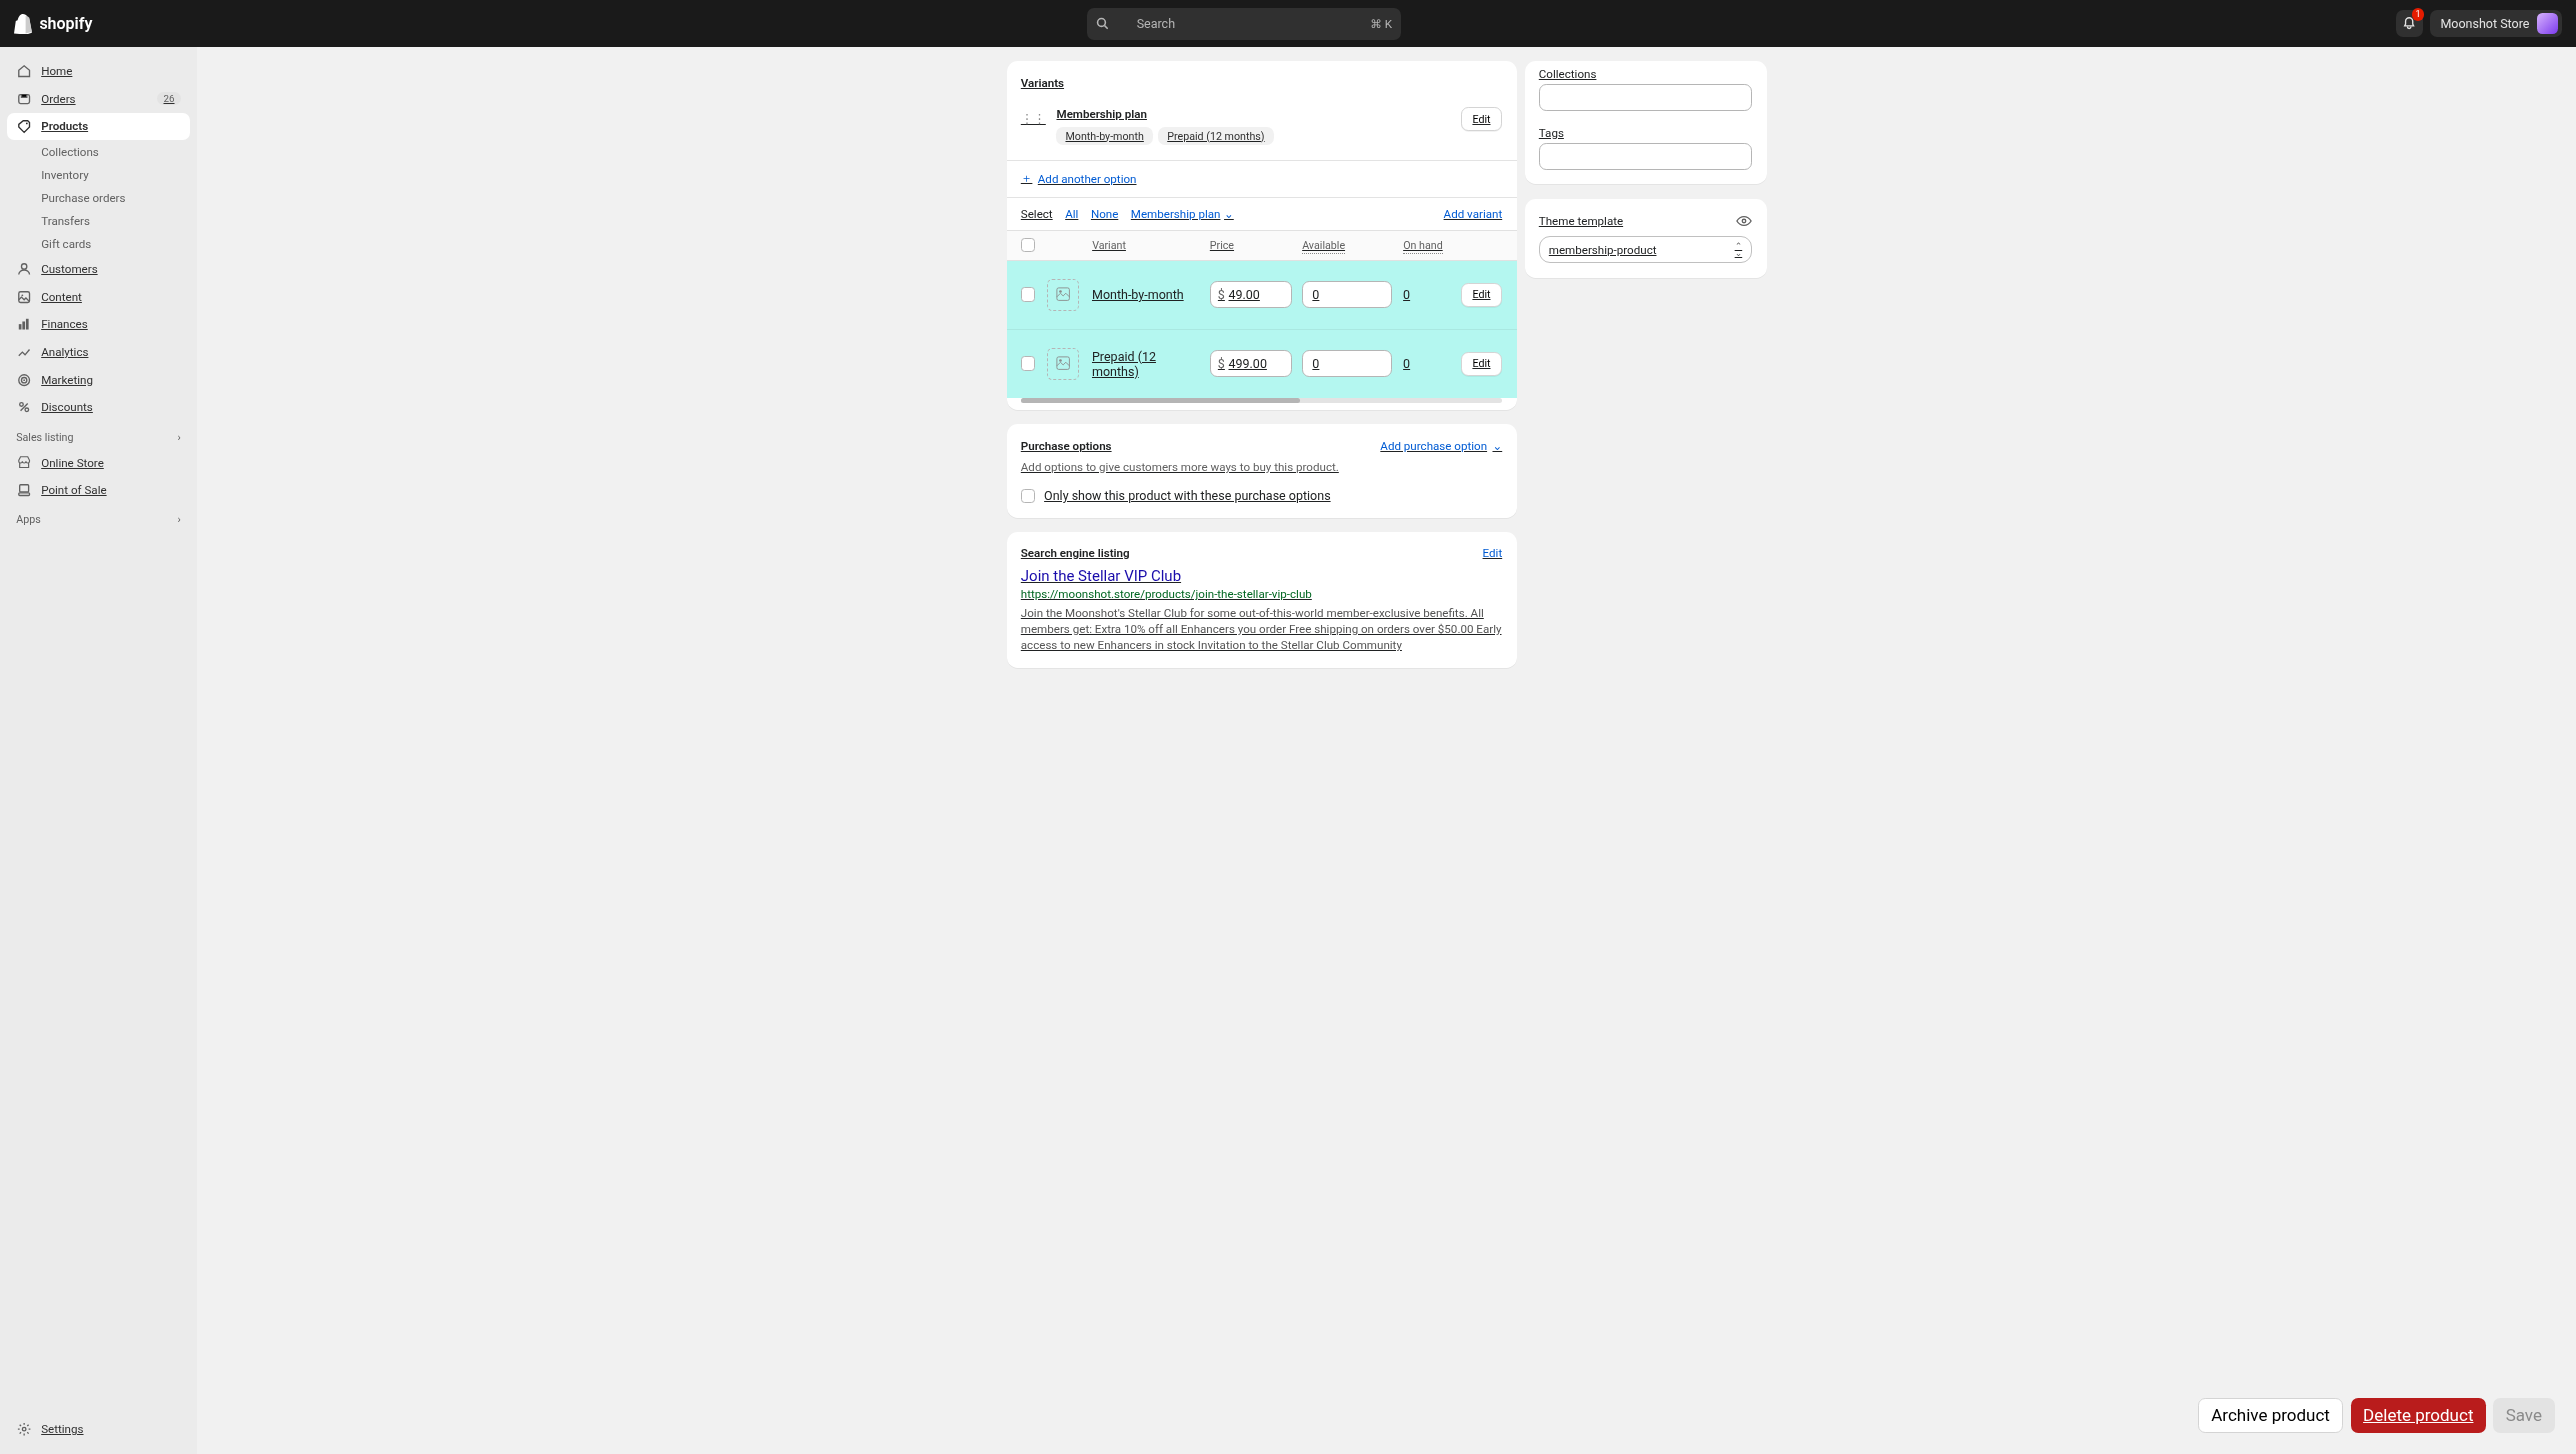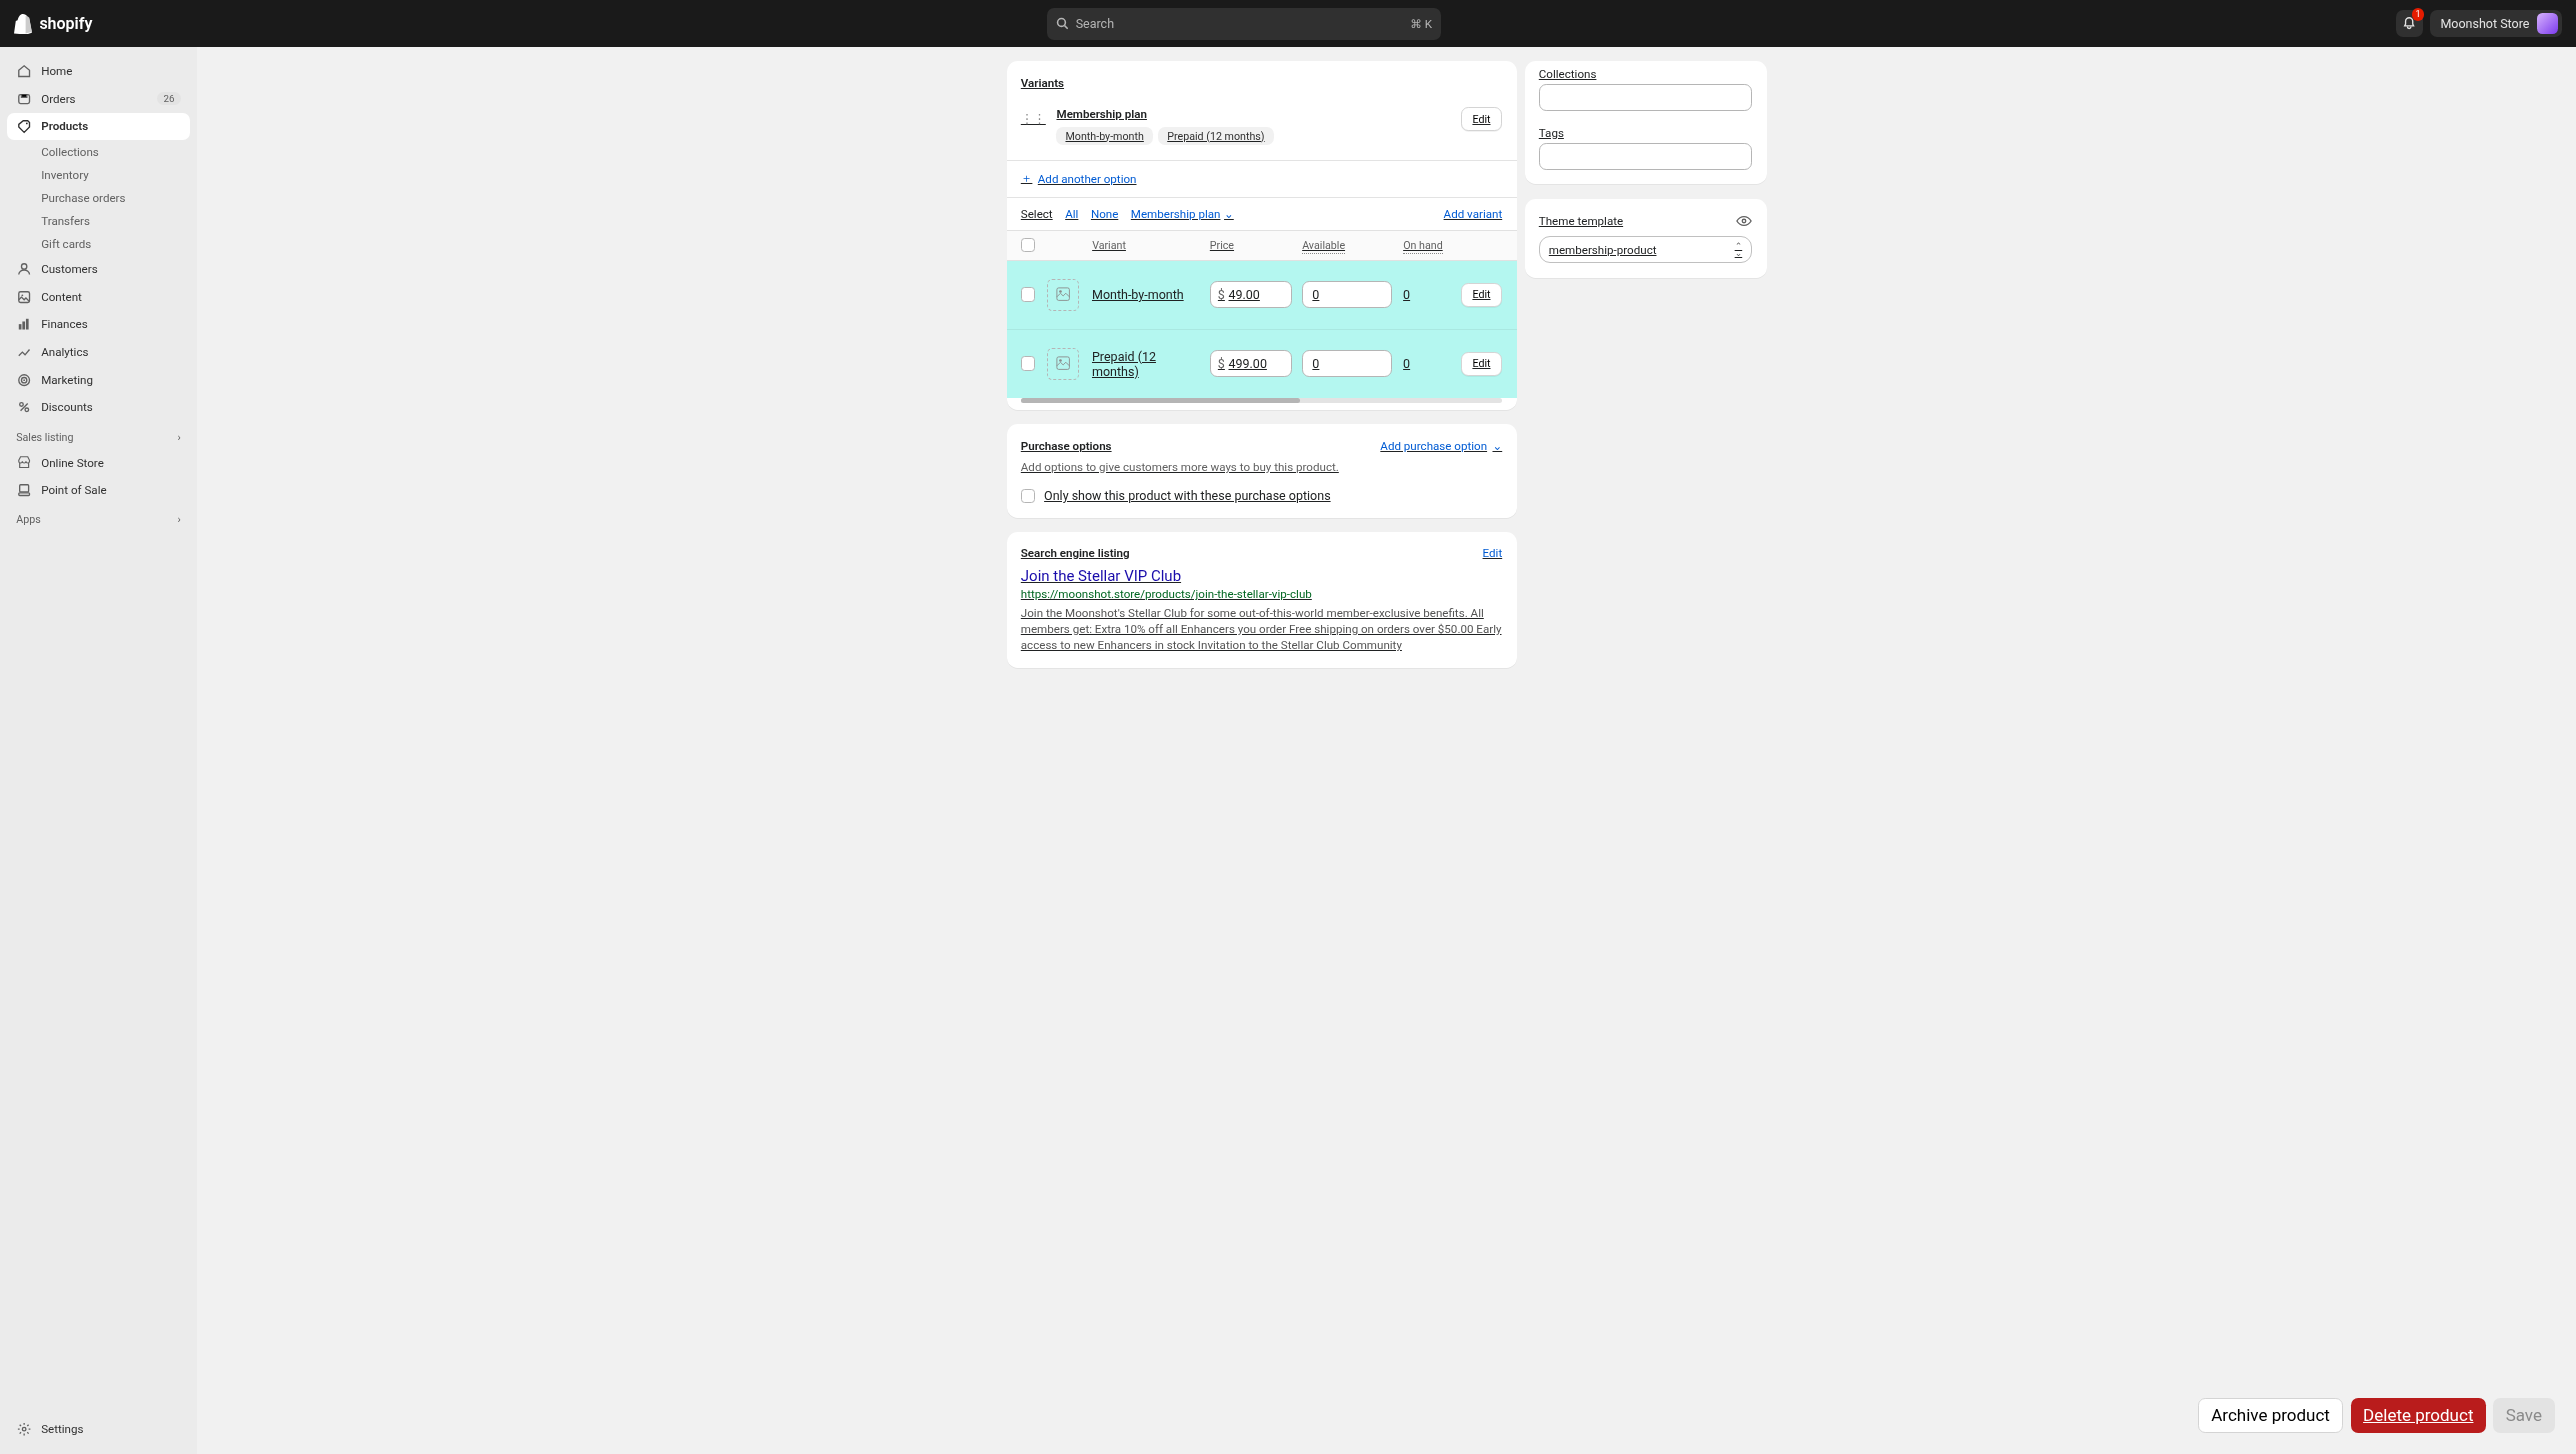--- a/index.html
+++ b/index.html
@@ -3,33 +3,33 @@
 <meta charset="utf-8">
 <style>
 * { box-sizing: border-box; margin: 0; padding: 0; font-family: -apple-system, BlinkMacSystemFont, "Segoe UI", Roboto, Helvetica, Arial, sans-serif; }
 body { background: #f1f1f1; color: #202223; font-size: 12.5px; }
 
 
 .topbar { background: #1a1a1a; height: 47px; display: flex; align-items: center; padding: 0 14.3px; position: fixed; top: 0; left: 0; right: 0; z-index: 100; }
 .logo { display: flex; align-items: center; color: #fff; font-weight: 600; font-size: 16px; }
 .logo svg { margin-right: 5.4px; }
 .search-wrap { flex: 1; display: flex; justify-content: center; }
-.search { display: flex; align-items: center; background: #303030; border-radius: 7.2px; width: 394px; height: 27px; padding: 16px 9px; color: #b5b5b5; }
+.search { display: flex; align-items: center; background: #303030; border-radius: 7.2px; width: 314px; height: 27px; padding: 16px 9px; color: #b5b5b5; gap: 21px; }
 .search-icon { margin-right: 7.2px; display: flex; }
 .search-text { flex: 1; }
 .search-shortcut { color: #b5b5b5; font-size: 11.6px; }
 .topbar-right { display: flex; align-items: center; gap: 7.2px; }
 .notif { background: #303030; width: 27px; height: 27px; border-radius: 7.2px; display: flex; align-items: center; justify-content: center; position: relative; }
 .notif-badge { position: absolute; top: -1.8px; right: -1.8px; background: #e51c00; color: #fff; font-size: 9px; width: 12.5px; height: 12.5px; border-radius: 50%; display: flex; align-items: center; justify-content: center; }
 .store-btn { background: #303030; height: 27px; border-radius: 7.2px; display: flex; align-items: center; padding: 0 3.6px 0 10.7px; color: #e3e3e3; gap: 7.2px; }
 .avatar { width: 21.5px; height: 21.5px; border-radius: 5.4px; background: linear-gradient(135deg, #d8b4fe, #7c3aed); }
 
 
 .sidebar { position: fixed; top: 47px; left: 0; bottom: 0; width: 197px; background: #ebebeb; padding: 10.7px 7.2px; display: flex; flex-direction: column; }
-.nav-item { display: flex; align-items: center; padding: 5.4px 9px; border-radius: 7.2px; color: #303030; font-size: 11.6px; cursor: pointer; gap: 9px; margin-bottom: 0.9px; }
+.nav-item { display: flex; align-items: center; padding: 5.4px 9px; border-radius: 7.2px; color: #303030; font-size: 11.6px; cursor: pointer; gap: 9px; margin-bottom: 0.9px; text-decoration: underline; }
 .nav-item.active { background: #fff; font-weight: 600; }
 .nav-item .icon { width: 16px; height: 16px; display: flex; align-items: center; justify-content: center; }
 .nav-badge { margin-left: auto; background: #e3e3e3; color: #616161; font-size: 9.8px; padding: 0.9px 6.3px; border-radius: 7.2px; }
 .nav-sub { padding-left: 34px; font-size: 11.6px; color: #616161; padding-top: 4.5px; padding-bottom: 4.5px; cursor: pointer; }
 .nav-section { font-size: 10.7px; color: #616161; padding: 9px 9px 5.4px; display: flex; align-items: center; justify-content: space-between; cursor: pointer; }
 .sidebar-bottom { margin-top: auto; }
 
 
 .main { margin-left: 197px; margin-top: 47px; padding: 14.3px; display: flex; gap: 8px; justify-content: center; align-items: flex-start; text-decoration: underline; }
 .main-col { width: 510px; display: flex; flex-direction: column; gap: 14.3px; }

